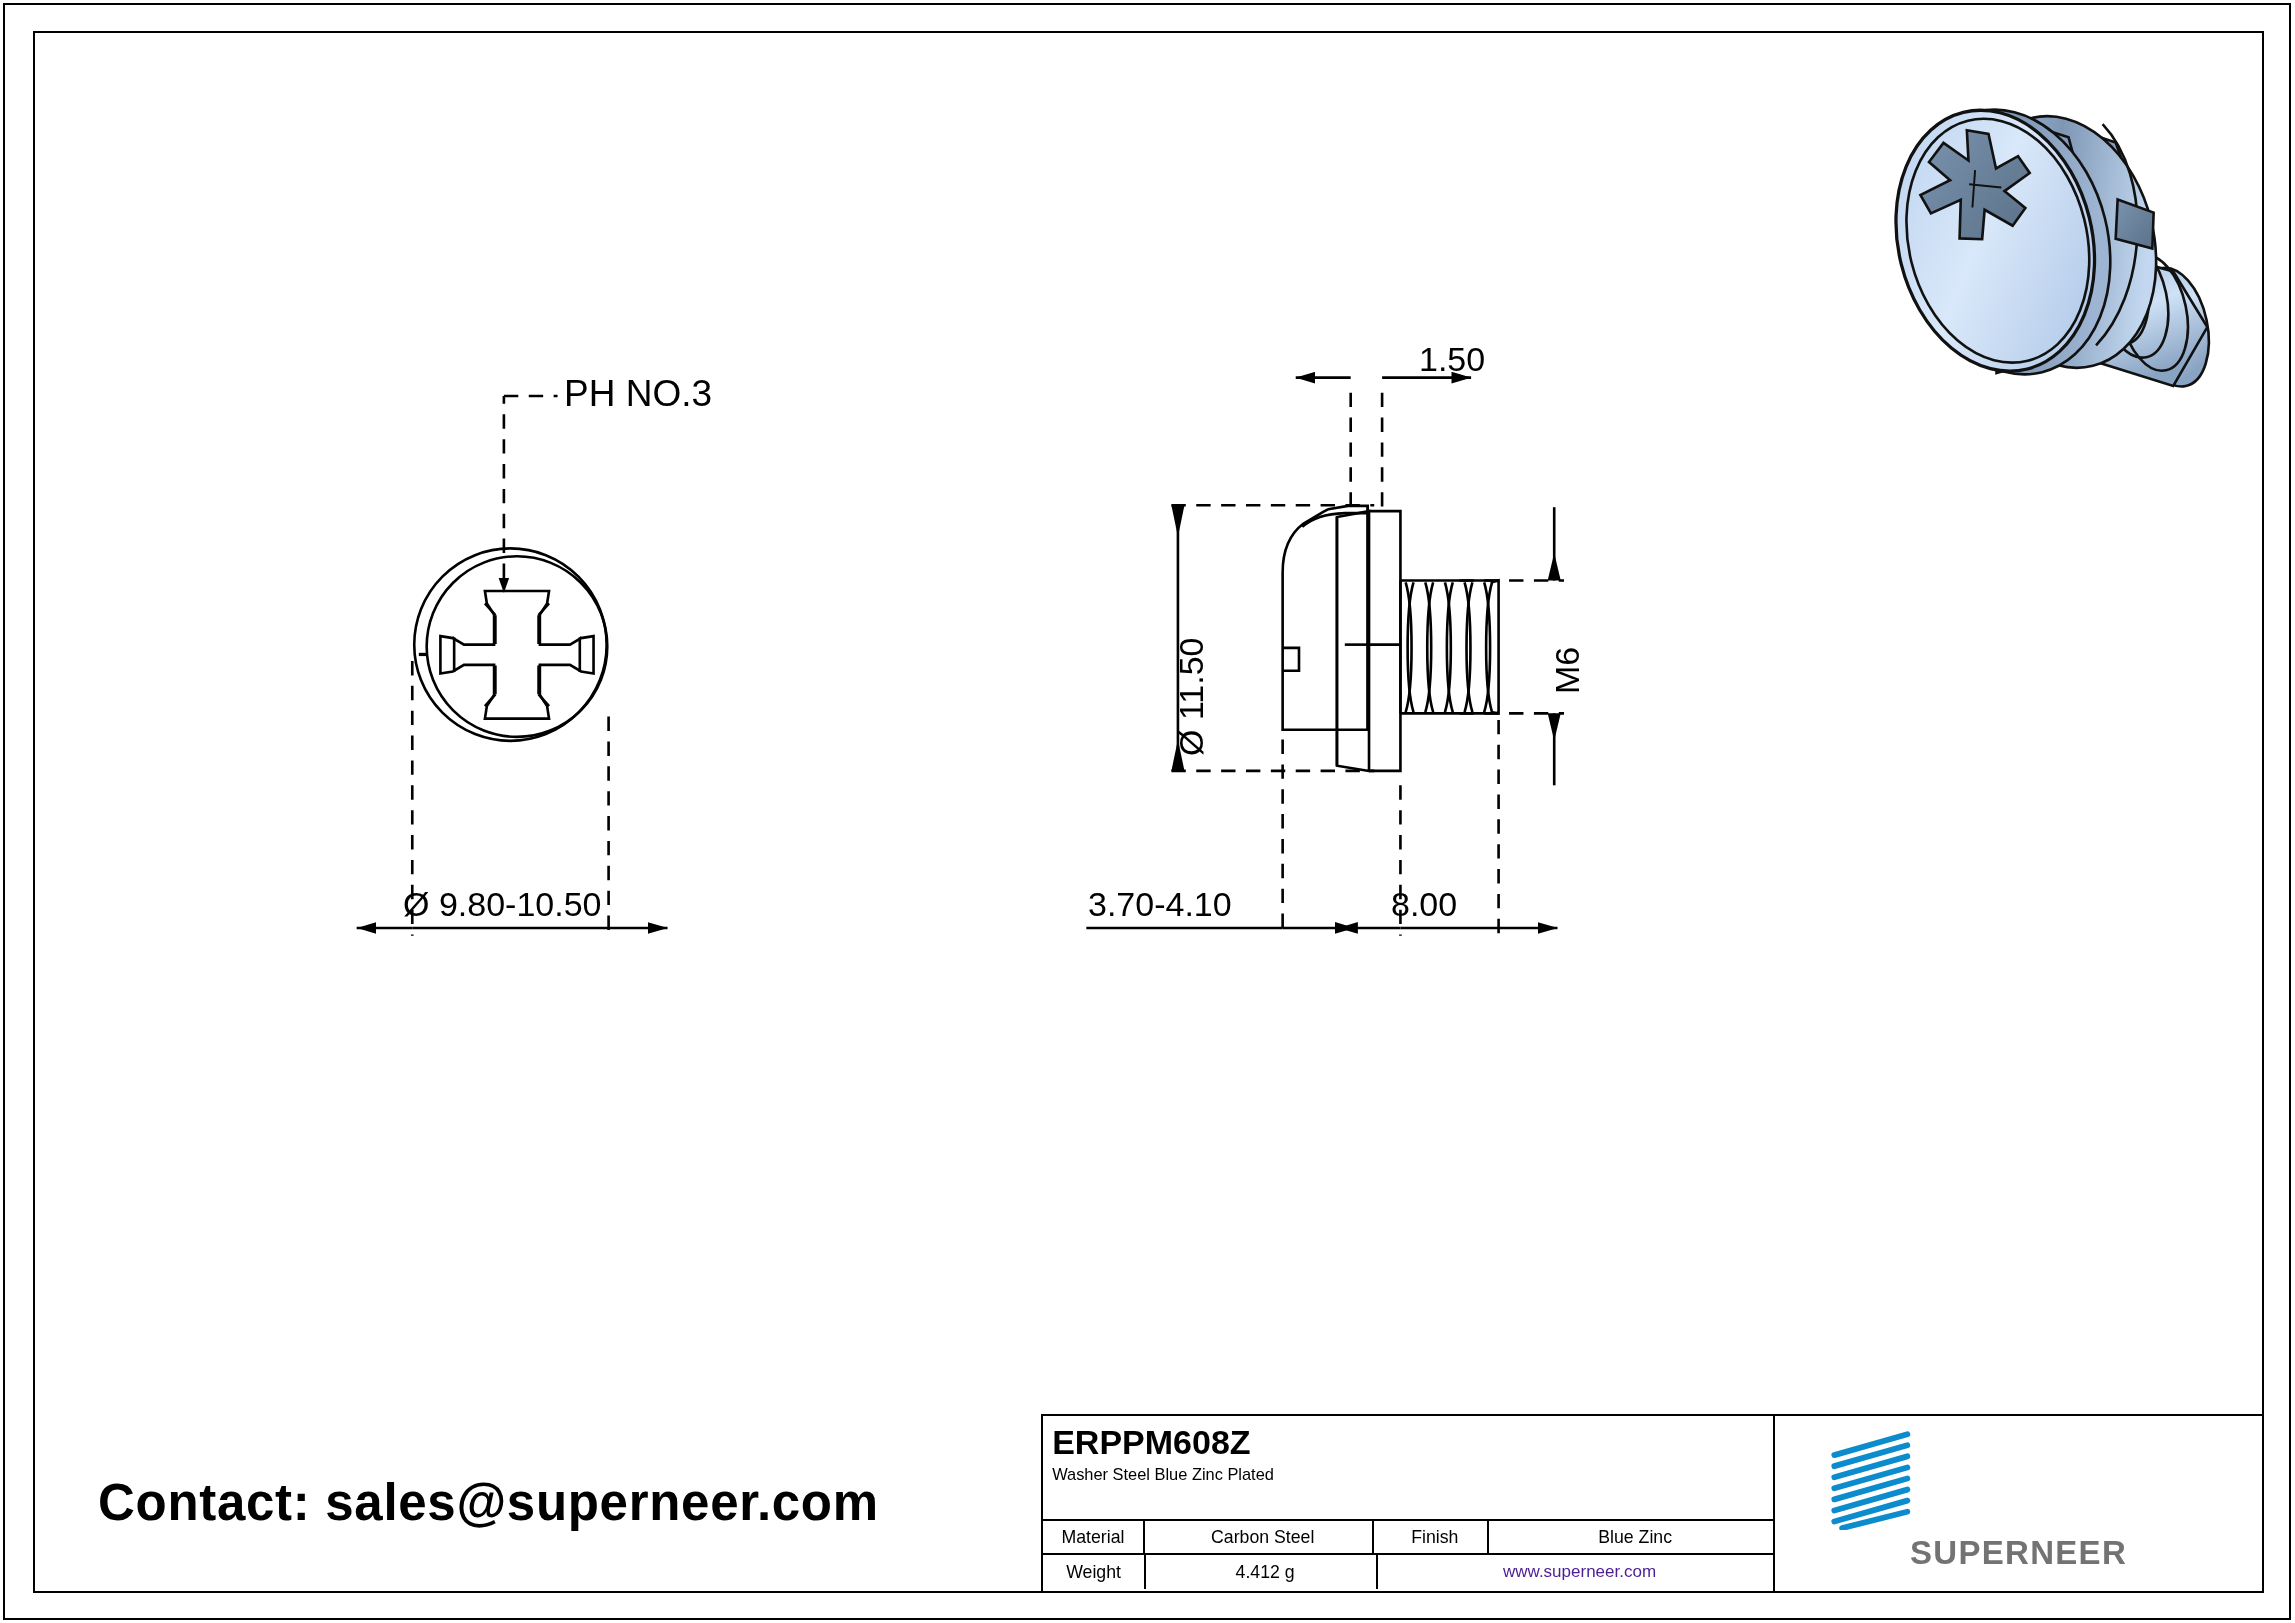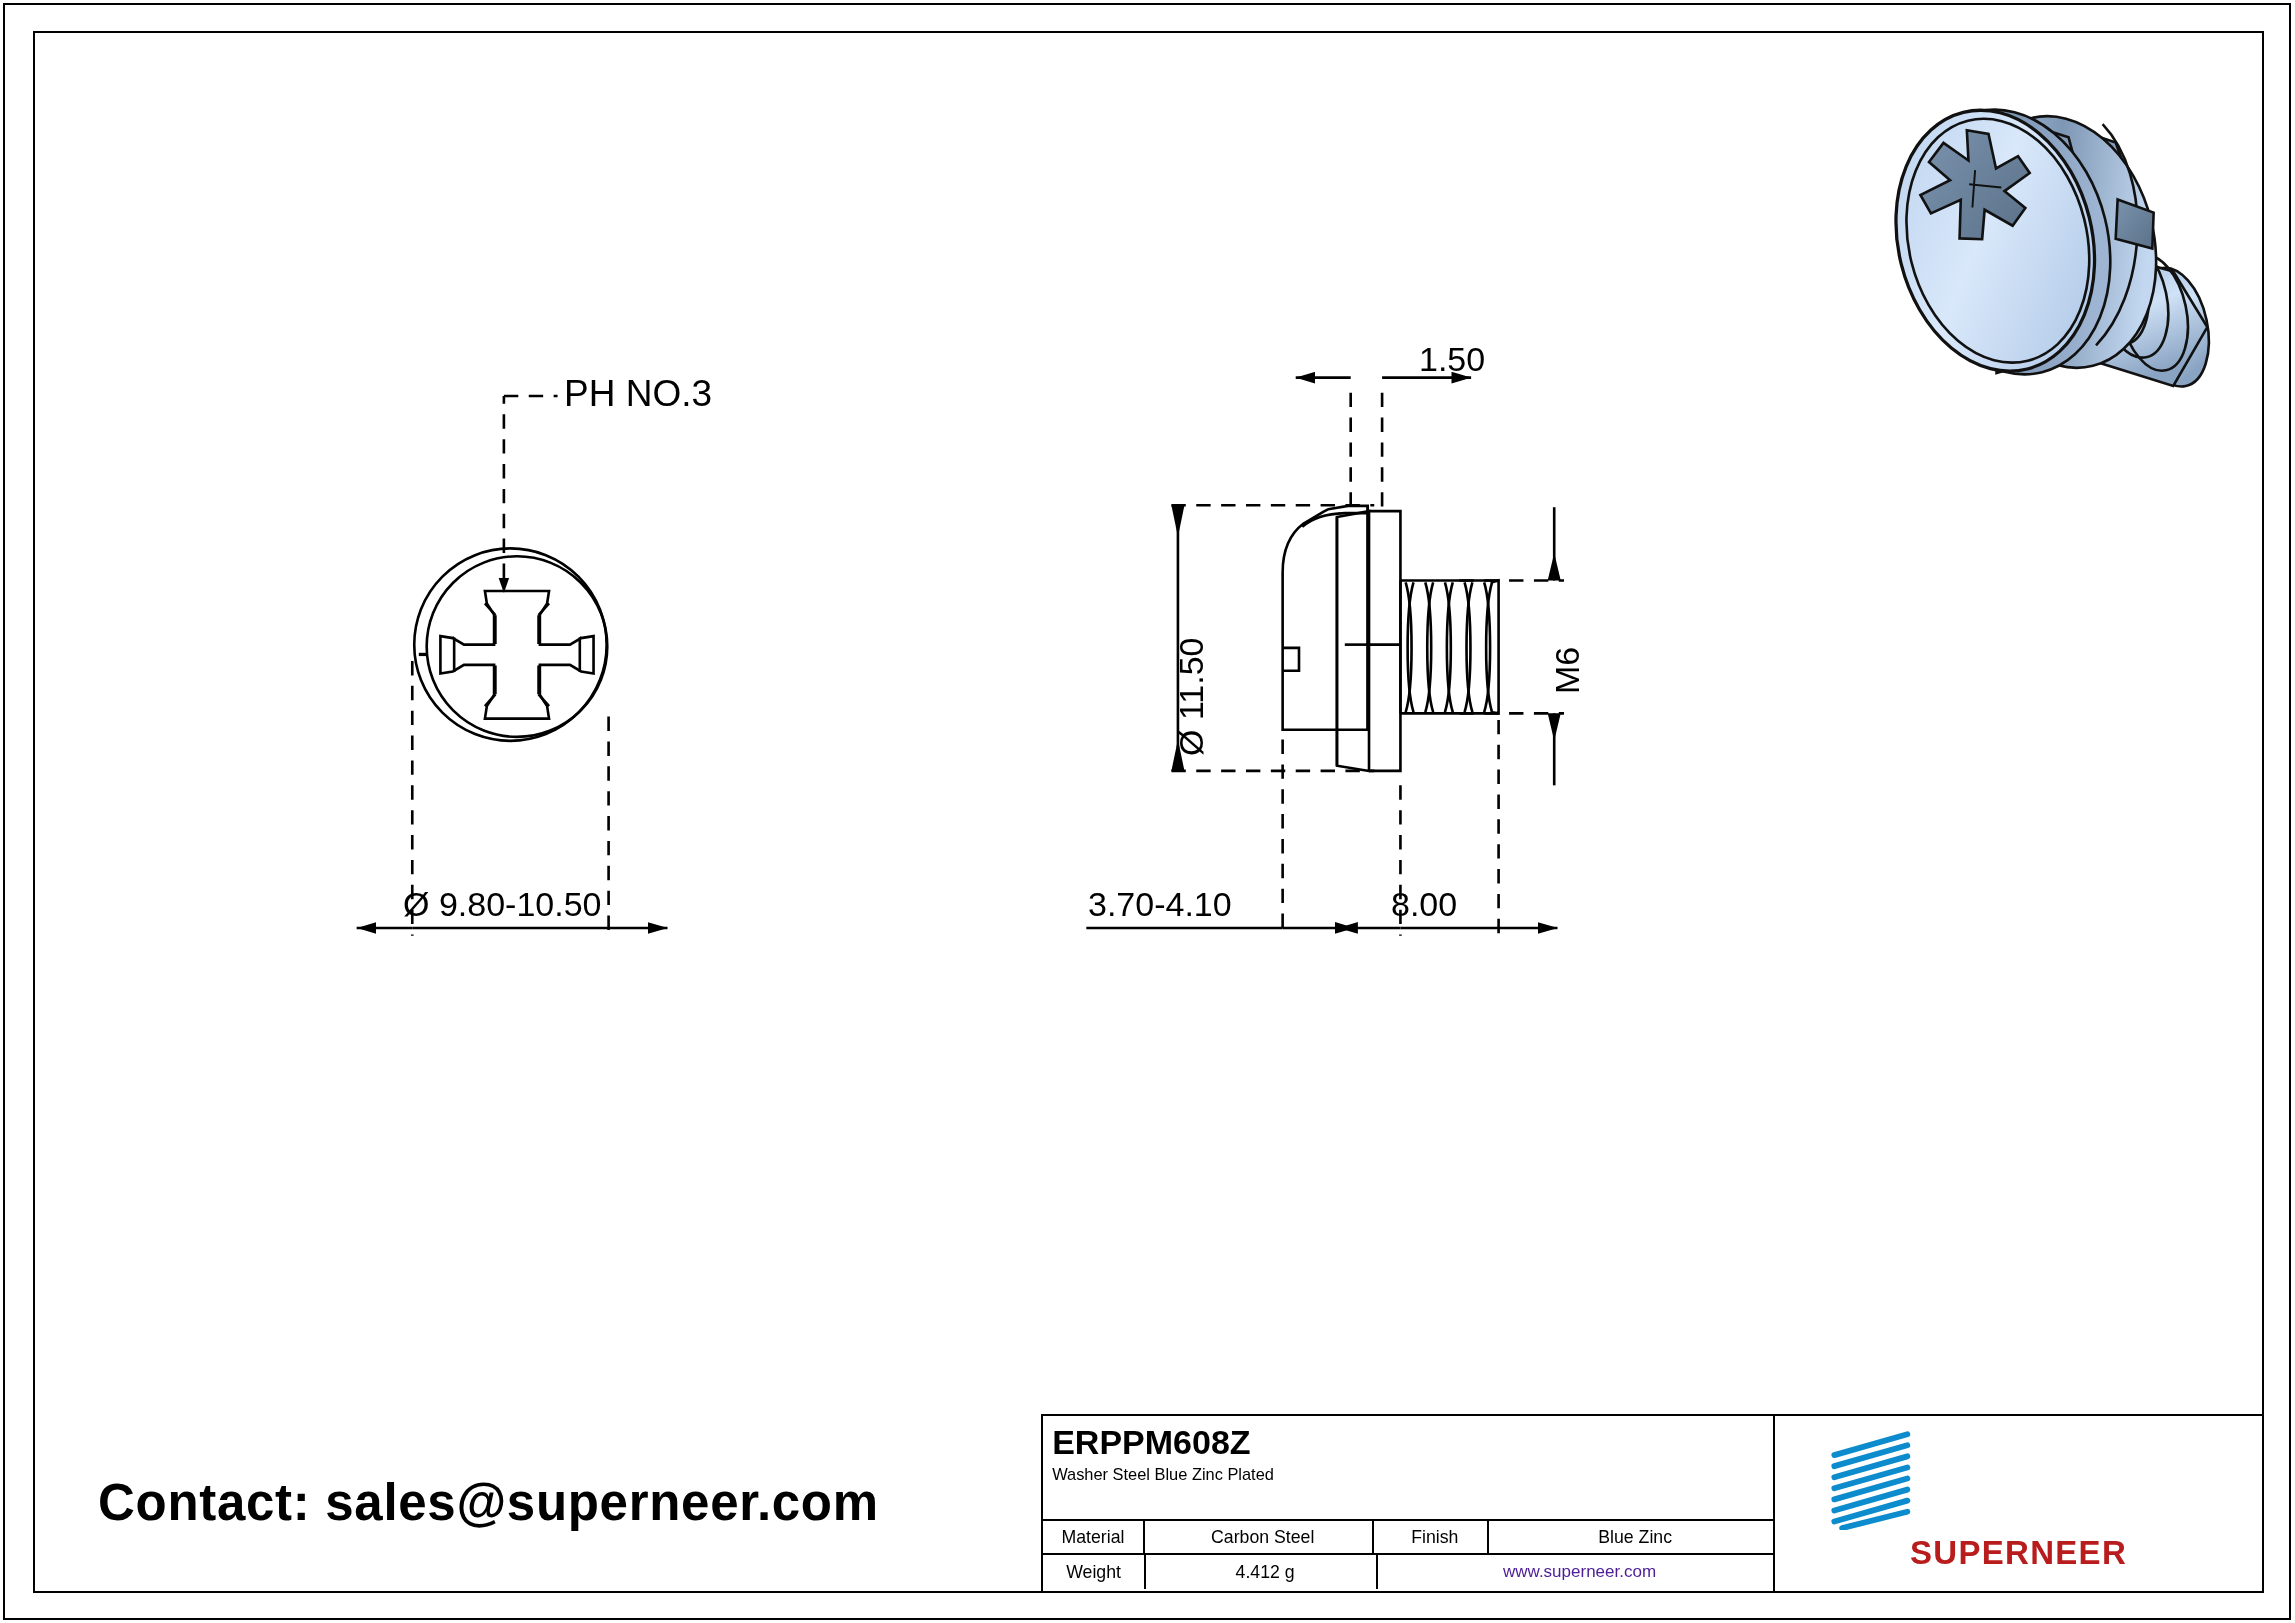--- a/index.html
+++ b/index.html
@@ -126,21 +126,21 @@
     width: 98px; height: 101px;
   }
   .logo-word {
     position: absolute;
     left: 0; right: 0;
     top: 118px;
     text-align: center;
     font-size: 33px;
     font-weight: bold;
     letter-spacing: 1.3px;
-    color: #b91c1c;
+    color: #737373;
   }
 
   
   .dimtxt {
     position: absolute;
     font-size: 34px;
     white-space: nowrap;
     color: #000;
   }
   .rot90 { transform: rotate(-90deg); transform-origin: left top; }

